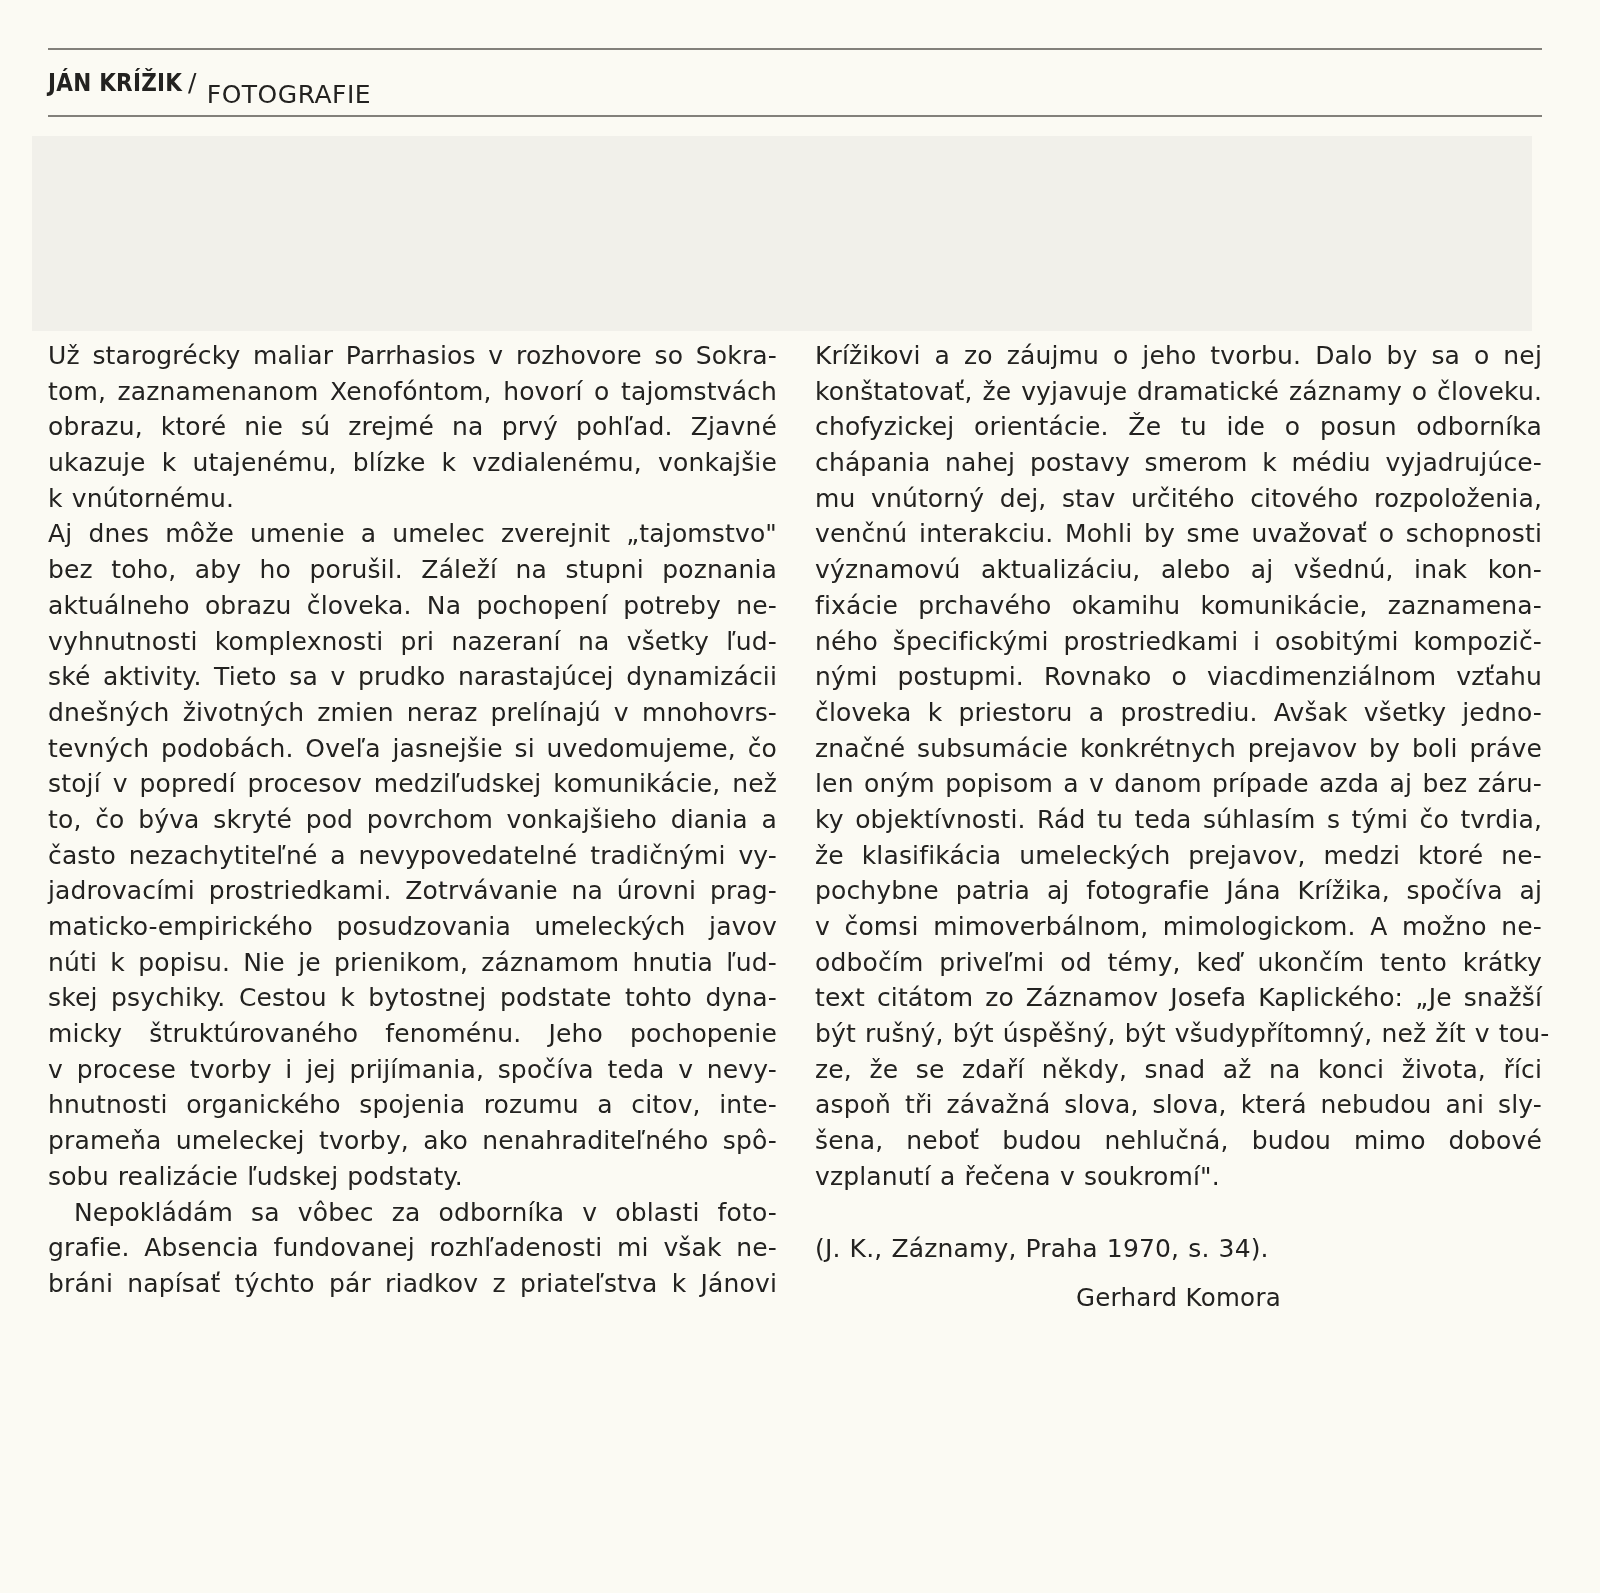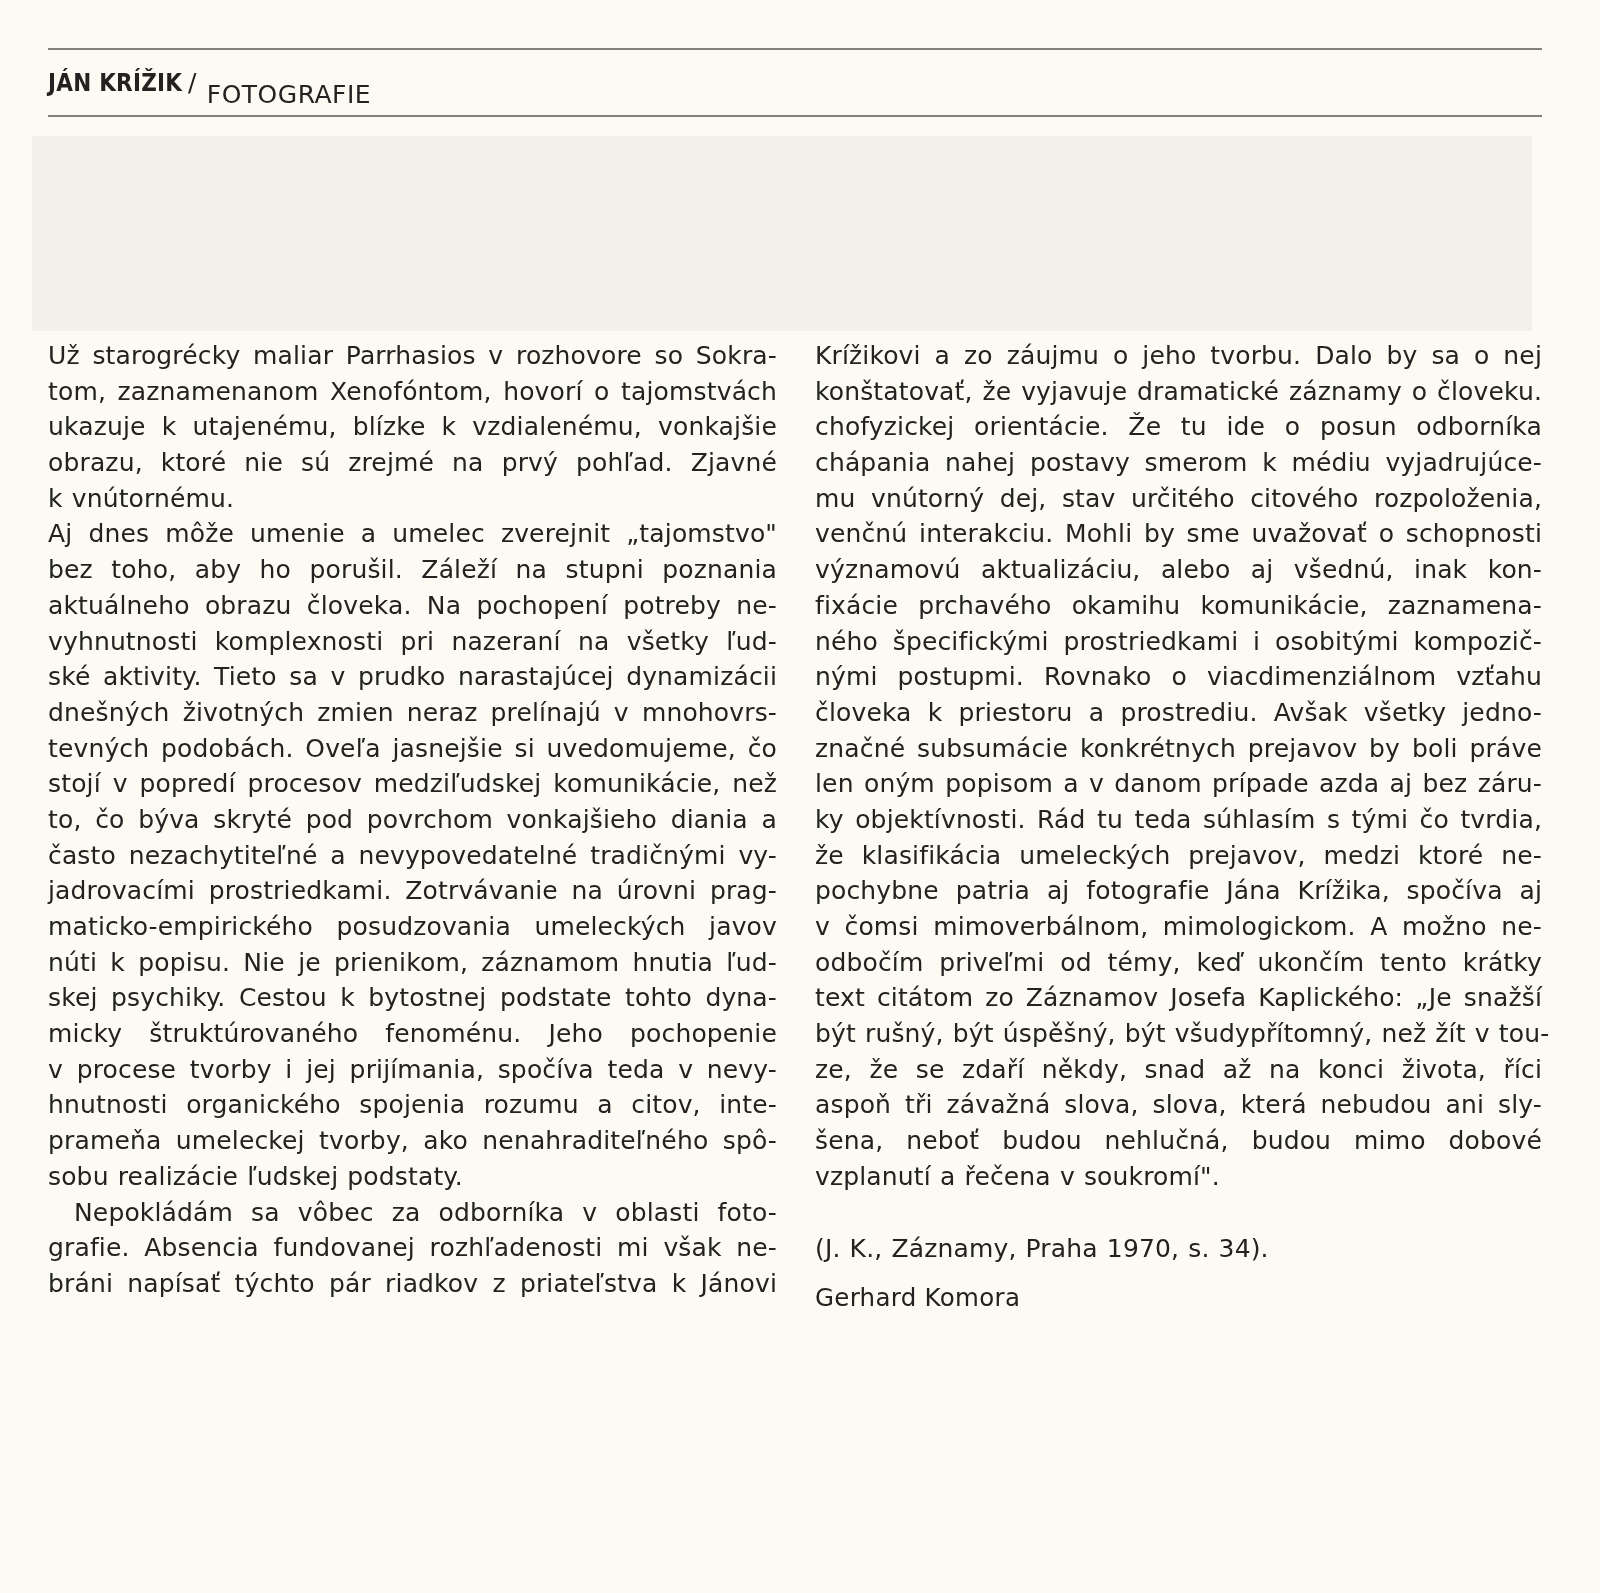--- a/index.html
+++ b/index.html
@@ -92,21 +92,21 @@
   }
   .gap {
     display: block;
     height: 36px;
   }
   .signature {
     display: block;
     height: 35.7px;
     line-height: 35.7px;
     font-size: 24.5px;
-    text-align: left;
+    text-align: center;
     letter-spacing: 0.3px;
   }
 </style>
 </head>
 <body>
 
 <div class="rule top"></div>
 
 <div class="header">
   <span class="name">JÁN KRÍŽIK</span>
@@ -115,22 +115,22 @@
 </div>
 
 <div class="rule bottom"></div>
 
 <div class="photo-area"></div>
 
 <div class="column left">
 
   <span class="line">Už starogrécky maliar Parrhasios v rozhovore so Sokra-</span>
   <span class="line">tom, zaznamenanom Xenofóntom, hovorí o tajomstvách</span>
+  <span class="line">obrazu, ktoré nie sú zrejmé na prvý pohľad. Zjavné</span>
   <span class="line">ukazuje k utajenému, blízke k vzdialenému, vonkajšie</span>
-  <span class="line">obrazu, ktoré nie sú zrejmé na prvý pohľad. Zjavné</span>
   <span class="line last">k vnútornému.</span>
 
   <span class="line">Aj dnes môže umenie a umelec zverejnit „tajomstvo"</span>
   <span class="line">bez toho, aby ho porušil. Záleží na stupni poznania</span>
   <span class="line">aktuálneho obrazu človeka. Na pochopení potreby ne-</span>
   <span class="line">vyhnutnosti komplexnosti pri nazeraní na všetky ľud-</span>
   <span class="line">ské aktivity. Tieto sa v prudko narastajúcej dynamizácii</span>
   <span class="line">dnešných životných zmien neraz prelínajú v mnohovrs-</span>
   <span class="line">tevných podobách. Oveľa jasnejšie si uvedomujeme, čo</span>
   <span class="line">stojí v popredí procesov medziľudskej komunikácie, než</span>

